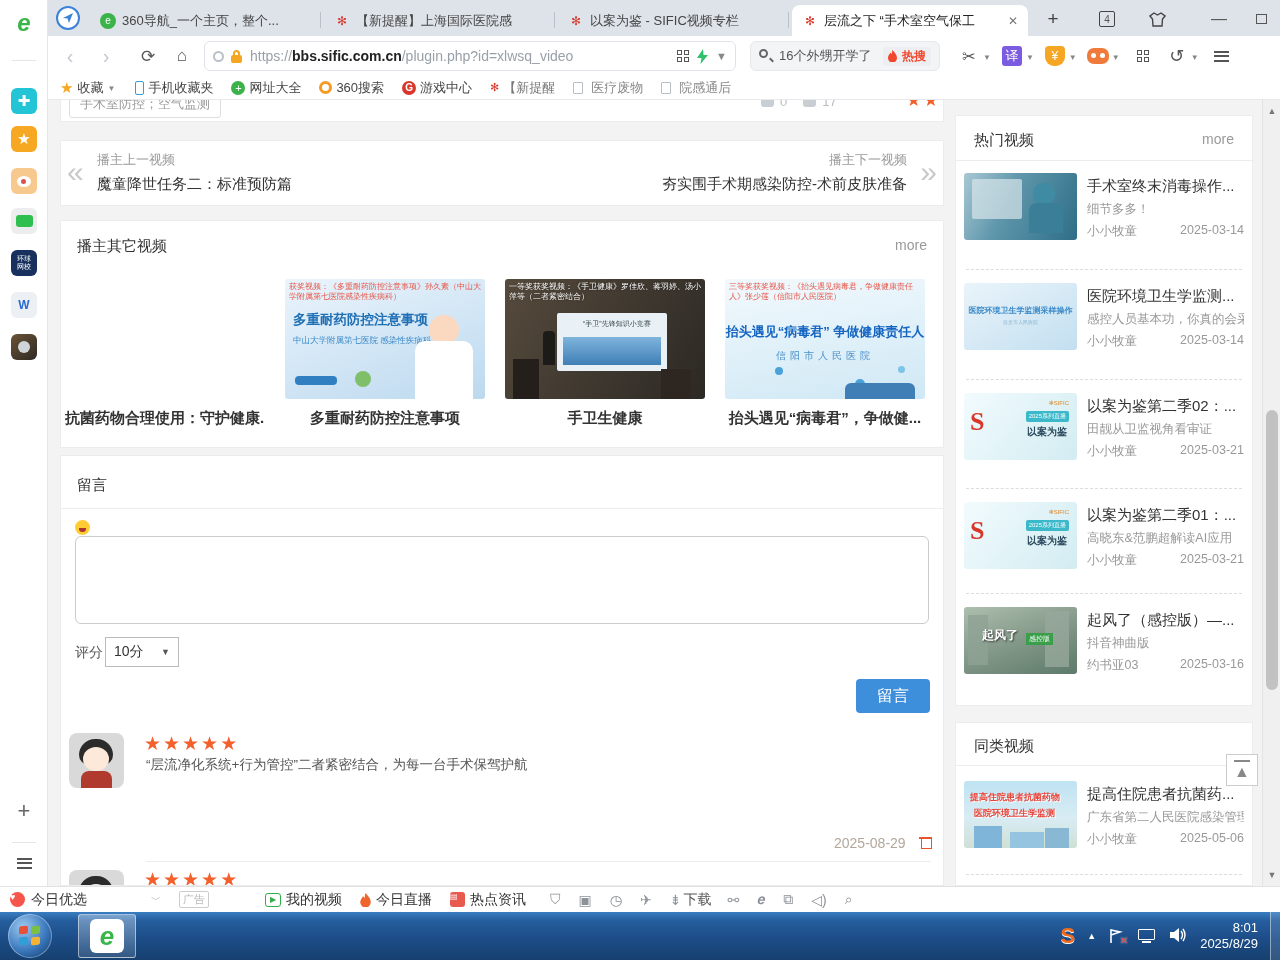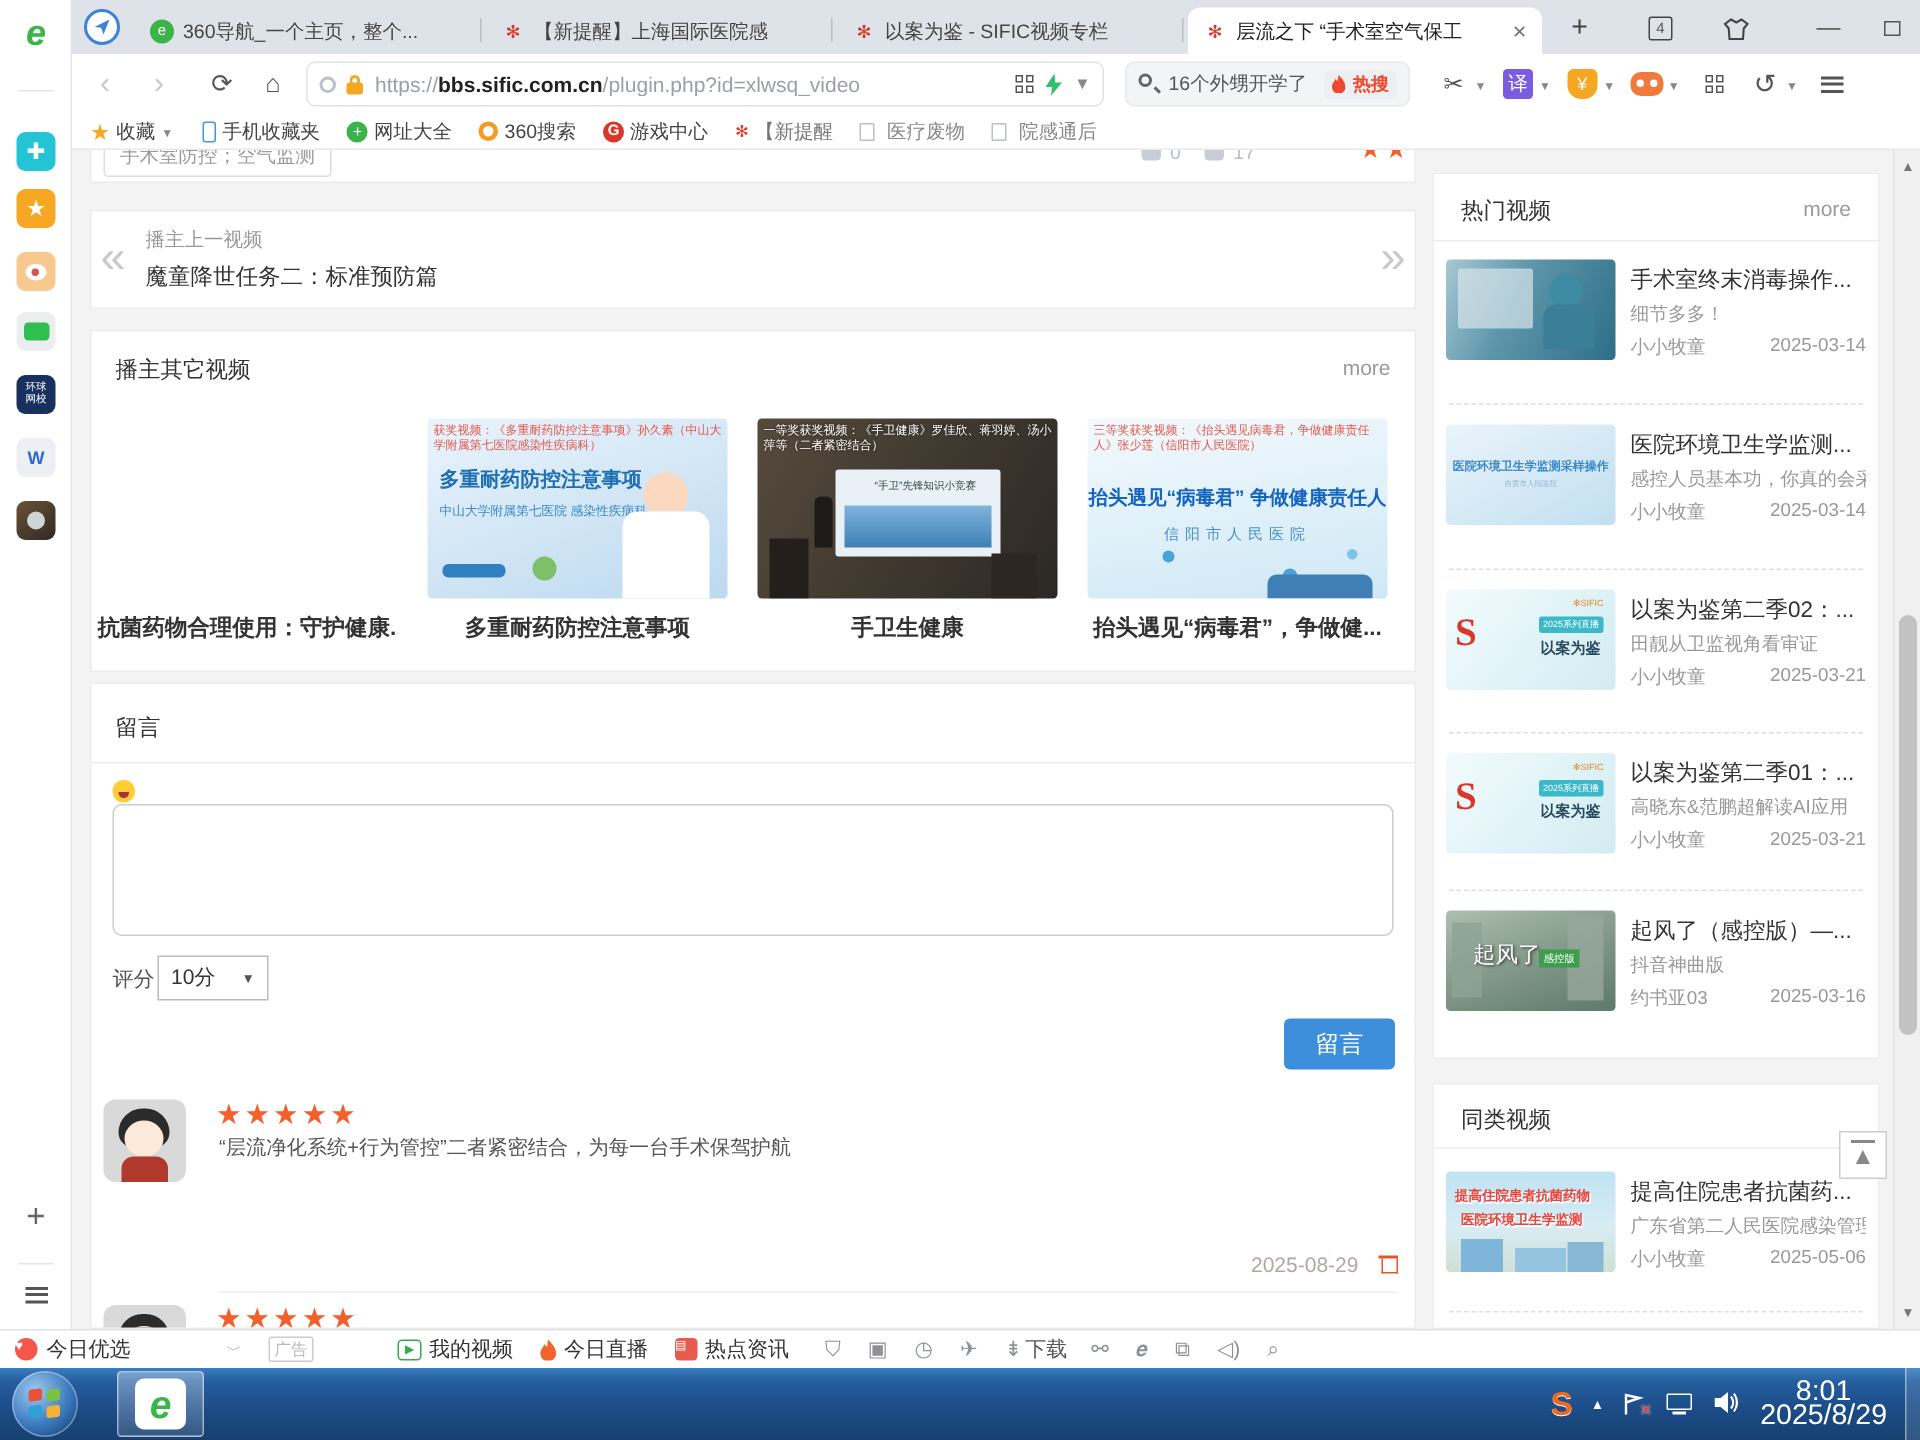--- a/index.html
+++ b/index.html
@@ -77,21 +77,21 @@
   .statusbar { position:absolute; left:0; top:886px; width:1280px; height:26px; background:#fff; border-top:1px solid #e2e2e2; display:flex; align-items:center; font-size:14px; z-index:40; }
   .sb-ico { display:inline-flex; align-items:center; justify-content:center; }
   .gray-glyph { color:#8d9299; font-size:14px; margin:0 9px; }
 
   
   .taskbar { position:absolute; left:0; top:912px; width:1280px; height:48px; background:linear-gradient(#3a7ec2 0%, #255e9e 18%, #1c4d88 55%, #16406f 100%); z-index:50; }
   .orb { position:absolute; left:8px; top:2px; width:44px; height:44px; border-radius:50%; background:radial-gradient(circle at 35% 30%, #9cc8ef, #3b79bd 55%, #123a6b 95%); box-shadow:inset 0 0 0 1px rgba(255,255,255,.35); }
   .orb .fl { position:absolute; width:9px; height:8px; border-radius:2px; }
   .taskbtn { position:absolute; left:78px; top:2px; width:58px; height:44px; background:linear-gradient(rgba(255,255,255,.35),rgba(255,255,255,.12)); border:1px solid rgba(255,255,255,.5); border-radius:3px; display:flex; align-items:center; justify-content:center; }
   .tray { position:absolute; right:10px; top:0; height:48px; display:flex; align-items:center; gap:12px; color:#fff; }
-  .clock { text-align:center; font-size:19px; line-height:16px; color:#fff; }
+  .clock { text-align:right; font-size:13px; line-height:16px; color:#fff; }
   .showdesk { position:absolute; right:0; top:0; width:10px; height:48px; background:rgba(255,255,255,.12); border-left:1px solid rgba(255,255,255,.45); }
 
   
   .dot { border-radius:50%; display:inline-block; }
   .sq { display:inline-block; border-radius:3px; }
   .grid4 { display:inline-grid; grid-template-columns:5px 5px; grid-gap:2px; }
   .grid4 i { width:5px; height:5px; border:1.4px solid #555; display:block; }
   .pageic { display:inline-block; width:10px; height:12px; border:1px solid #b9bec5; border-radius:1px; background:#fff; }
   .bars { display:inline-block; width:15px; height:11px; border-top:2px solid #555; border-bottom:2px solid #555; position:relative; }
   .bars:after { content:""; position:absolute; left:0; top:2.5px; width:100%; height:2px; background:#555; }
@@ -314,20 +314,24 @@
       </span>
       <span class="abs stars" style="left:845px;top:-8px;font-size:17px">★★★★★</span>
     </div>
 
     <div class="card" style="left:12px;top:40px;width:884px;height:66px">
       <span class="abs" style="left:6px;top:14px;color:#c9c9c9;font-size:30px">«</span>
       <div class="abs" style="left:36px;top:10px">
         <div style="color:#999;font-size:13px">播主上一视频</div>
         <div style="color:#333;font-size:15px;margin-top:6px">魔童降世任务二：标准预防篇</div>
       </div>
+      <div class="abs" style="right:36px;top:10px;text-align:right">
+        <div style="color:#999;font-size:13px">播主下一视频</div>
+        <div style="color:#333;font-size:15px;margin-top:6px">夯实围手术期感染防控-术前皮肤准备</div>
+      </div>
       <span class="abs" style="right:6px;top:14px;color:#c9c9c9;font-size:30px">»</span>
     </div>
 
     <div class="card" style="left:12px;top:120px;width:884px;height:228px">
       <span class="abs sec-title" style="left:16px;top:16px">播主其它视频</span>
       <span class="abs more" style="right:16px;top:16px">more</span>
 
       <div class="thumb" style="left:224px;top:58px;background:linear-gradient(160deg,#eaf4fc,#bcd9ef)">
         <span class="cap" style="color:#e8574a;text-shadow:none">获奖视频：《多重耐药防控注意事项》孙久素（中山大学附属第七医院感染性疾病科）</span>
         <span class="abs" style="left:8px;top:32px;color:#1f6fb5;font-size:13.5px;font-weight:bold">多重耐药防控注意事项</span>
@@ -459,21 +463,21 @@
             <span>小小牧童</span>
             <span>2025-03-21</span>
           </span>
       </div>
       <div class="dash" style="top:477px"></div>
 
       <div class="abs" style="left:0;top:491px;width:298px;height:68px">
         <div class="sthumb" style="top:0;background:linear-gradient(160deg,#aebfae 0%,#7f9585 55%,#5d7a6a 100%)">
           <span class="abs" style="left:4px;top:8px;width:20px;height:50px;background:#8fa295;opacity:.8"></span>
           <span class="abs" style="right:8px;top:4px;width:24px;height:56px;background:#96a89b;opacity:.8"></span>
-          <span class="abs" style="left:18px;top:20px;color:#fff;font-size:15px;font-weight:normal;text-shadow:1px 1px 2px #333">起风了</span>
+          <span class="abs" style="left:18px;top:20px;color:#fff;font-size:12px;font-weight:bold;text-shadow:1px 1px 2px #333">起风了</span>
           <span class="abs" style="left:62px;top:26px;background:#3a9e4a;color:#fff;font-size:7px;padding:1px 3px">感控版</span>
         </div>
         <span class="s-tt" style="top:4px">起风了（感控版）—...</span>
         <span class="s-sub" style="top:28px">抖音神曲版</span>
         <span class="s-meta" style="top:50px">
             <span>约书亚03</span>
             <span>2025-03-16</span>
           </span>
       </div>
     </div>

